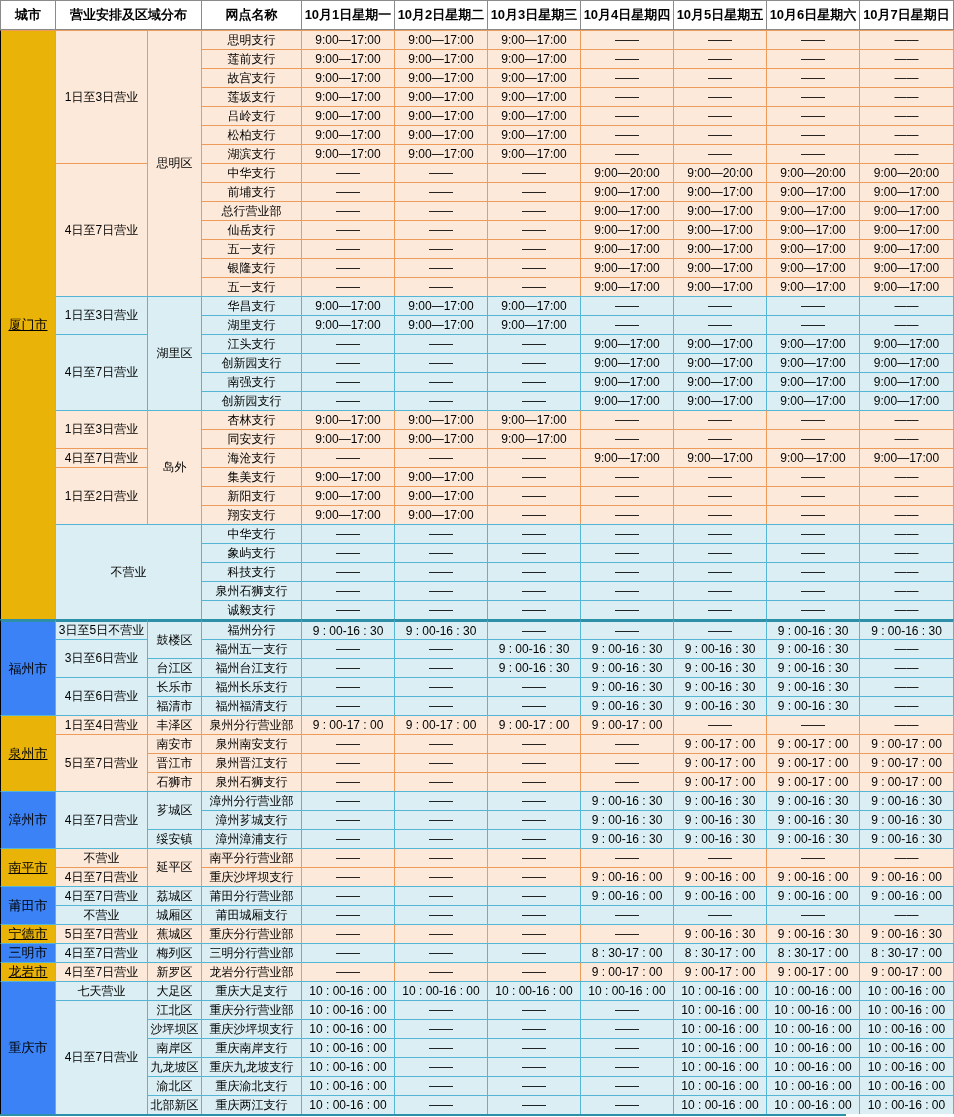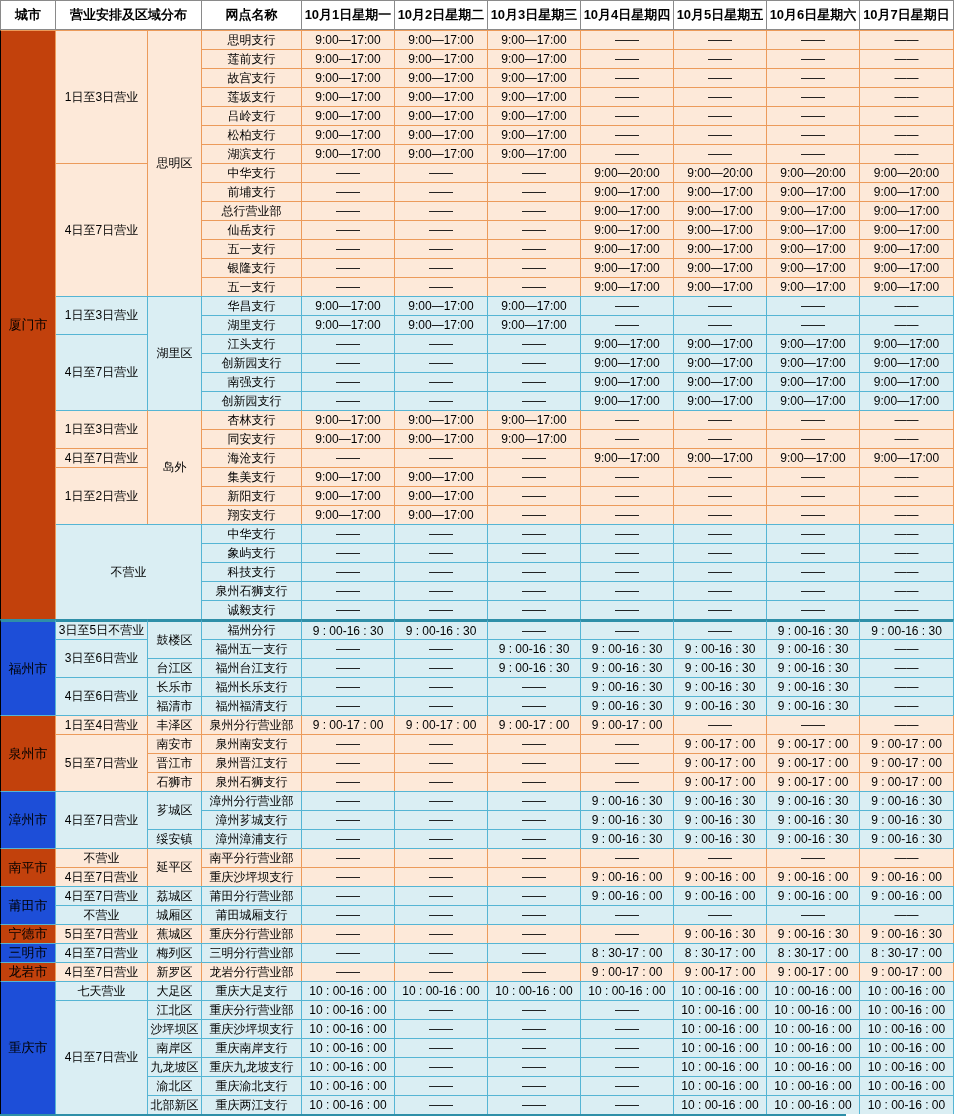--- a/index.html
+++ b/index.html
@@ -8,22 +8,22 @@
   th{height:30px;padding:0;white-space:nowrap;overflow:hidden;text-align:center;vertical-align:middle;
      font-family:"Liberation Sans","DejaVu Sans",sans-serif;font-size:13px;font-weight:bold;color:#000;
      background:#ffffff;border-top:1px solid #8a8a8a;border-right:1px solid #8a8a8a;border-bottom:1px solid #8a8a8a;box-sizing:border-box;}
   th:first-child{border-left:1px solid #8a8a8a;}
   td{height:19px;padding:0 1px;white-space:nowrap;text-align:center;vertical-align:middle;
      font-family:"Liberation Sans","DejaVu Sans",sans-serif;font-size:12px;color:#000;
      border-top:1px solid;border-right:1px solid;box-sizing:border-box;}
   td.o{border-color:#EC9B5B;background:#FDE9D9;}
   td.b{border-color:#55B5D4;background:#DAEEF3;}
   td.city{font-size:13px;border-left:1px solid;}
-  td.city.o{background:#c2410c;}
-  td.city.b{background:#1d4ed8;}
+  td.city.o{background:#eab308;text-decoration:underline;}
+  td.city.b{background:#3b82f6;}
   tr.tb > td{border-top-color:#55B5D4;}
   tr.sep > td{border-top:3px solid #2E8FA8;}
 </style>
 </head>
 <body>
 
 <div class="wrap">
 <table>
   <colgroup>
     <col style="width:56px">

